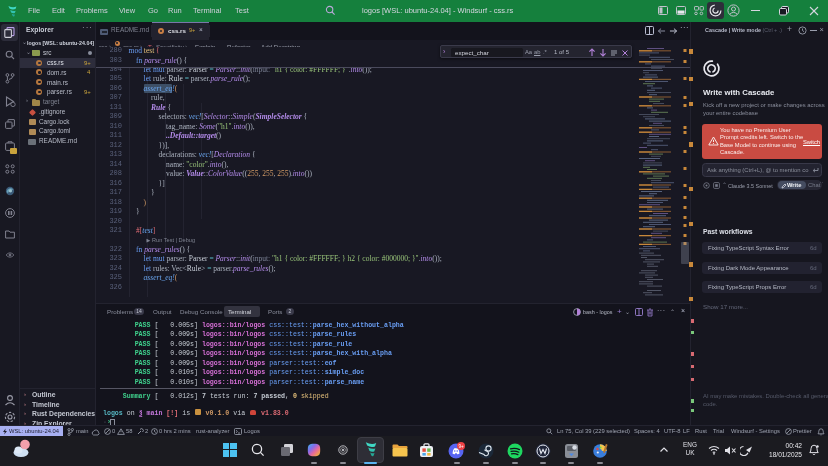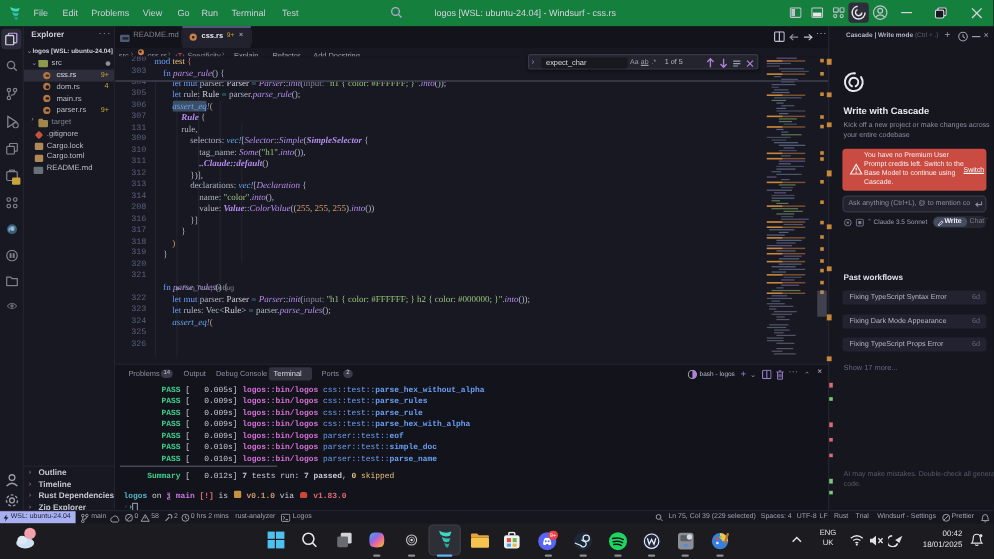--- a/index.html
+++ b/index.html
@@ -284,34 +284,35 @@
       <div>322</div>
       <div>323</div>
       <div>324</div>
       <div>325</div>
       <div>326</div>
     </div>
   <div class="codeline" style="left:32.6px;top:18px">
 <div>        <span class="kw">let</span> <span class="kw">mut</span> parser: <span class="typ">Parser</span> <span class="op">=</span> <span class="fn2">Parser</span><span class="pun">::</span><span class="fn2">init</span>(<span class="inlay">input:</span> <span class="str">"h1 { color: #FFFFFF; }"</span>.<span class="fn2">into</span>());</div>
 <div>        <span class="kw">let</span> rule: <span class="typ">Rule</span> <span class="op">=</span> parser.<span class="fn2">parse_rule</span>();</div>
 <div>        <span class="mac" style="background:#3d4f66;border-radius:1px">assert_eq</span><span class="mac">!</span><span class="num">(</span></div>
+<div>            rule,</div>
 <div>            <span class="fn2" style="font-weight:bold">Rule</span> {</div>
-<div>            rule,</div>
 <div>                selectors: <span class="mac">vec!</span>[<span class="fn2">Selector</span><span class="pun">::</span><span class="fn2">Simple</span>(<span class="fn2" style="font-weight:bold">SimpleSelector</span> {</div>
 <div>                    tag_name: <span class="fn2">Some</span>(<span class="str">"h1"</span>.<span class="fn2">into</span>()),</div>
-<div>                    <span class="fn2" style="font-weight:bold">..Claude::default</span>()</div>
+<div>                    <span class="fn2" style="font-weight:bold">..Default::target</span>()</div>
 <div>                })],</div>
 <div>                declarations: <span class="mac">vec!</span>[<span class="fn2">Declaration</span> {</div>
 <div>                    name: <span class="str">"color"</span>.<span class="fn2">into</span>(),</div>
 <div>                    value: <span class="fn2" style="font-weight:bold">Value</span><span class="pun">::</span><span class="fn2">ColorValue</span>((<span class="num">255</span>, <span class="num">255</span>, <span class="num">255</span>).<span class="fn2">into</span>())</div>
 <div>                }]</div>
 <div>            }</div>
 <div>        <span class="num">)</span></div>
 <div>    }</div>
 <div>&nbsp;</div>
+<div>    <span class="red">#[</span><span class="mac">test</span><span class="red">]</span></div>
 <div>&nbsp;</div>
 <div>    <span class="kw">fn</span> <span class="fn2">parse_rules</span>() {</div>
 <div>        <span class="kw">let</span> <span class="kw">mut</span> parser: <span class="typ">Parser</span> <span class="op">=</span> <span class="fn2">Parser</span><span class="pun">::</span><span class="fn2">init</span>(<span class="inlay">input:</span> <span class="str">"h1 { color: #FFFFFF; } h2 { color: #000000; }"</span>.<span class="fn2">into</span>());</div>
 <div>        <span class="kw">let</span> rules: Vec&lt;<span class="typ">Rule</span>&gt; <span class="op">=</span> parser.<span class="fn2">parse_rules</span>();</div>
 <div>        <span class="mac">assert_eq!</span><span class="num">(</span></div>
   </div>
   <div class="abs" style="left:50.6px;top:189.5px;font-size:5.6px;color:#7e8290;white-space:nowrap"><span style="font-size:5px">▶</span> Run Test | Debug</div>
   <div class="abs" style="left:0;top:0;width:594px;height:20.5px;background:#181823;border-bottom:1px solid #4a4a5c"></div>
   <div class="gut" style="left:0;top:-0.7px">
       <div>280</div>

